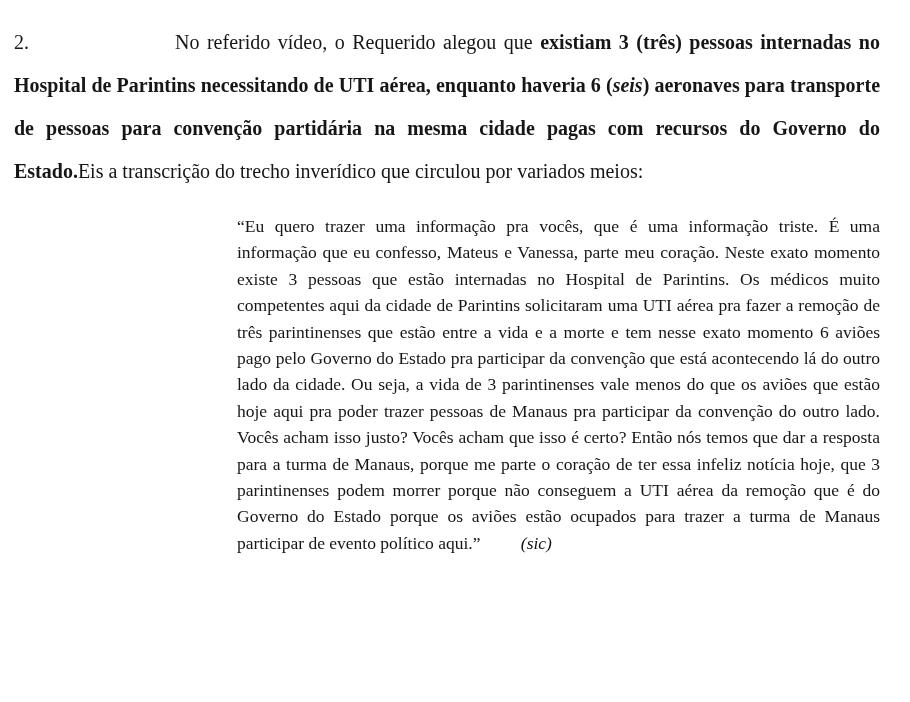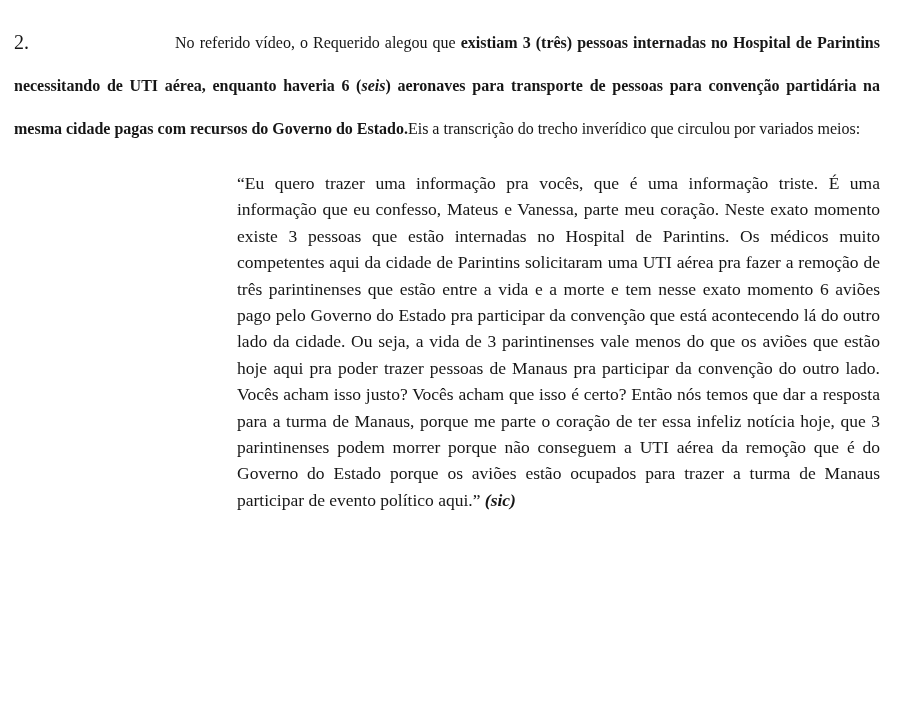--- a/index.html
+++ b/index.html
@@ -24,35 +24,35 @@
   .para-number {
     position: absolute;
     left: 14px;
     top: 0;
     font-size: 20px;
     line-height: 43px;
   }
   .para {
     margin: 0;
     padding: 0 30px 0 14px;
-    font-size: 16px;
+    font-size: 20px;
     line-height: 43px;
     text-align: justify;
     text-indent: 161px;
   }
   .quote {
     margin: 20px 30px 0 237px;
     font-size: 17.5px;
     line-height: 26.4px;
     text-align: justify;
   }
   .seg-regular { font-weight: normal; font-style: normal; }
   .seg-bold { font-weight: bold; font-style: normal; }
   .seg-bold-italic { font-weight: bold; font-style: italic; }
-  .seg-italic { font-weight: bold; font-style: italic; }
+  .seg-italic { font-weight: normal; font-style: italic; margin-left: 36px; }
 </style>
 </head>
 <body>
 
 <div class="page">
 
   <div class="para-wrap">
     <span class="para-number">2.</span>
     <p class="para"><span class="seg-regular">No referido vídeo, o Requerido alegou que </span><span class="seg-bold">existiam 3 (três) pessoas internadas no Hospital de Parintins necessitando de UTI aérea, enquanto haveria 6 (</span><span class="seg-bold-italic">seis</span><span class="seg-bold">) aeronaves para transporte de pessoas para convenção partidária na mesma cidade pagas com recursos do Governo do Estado.</span><span class="seg-regular">Eis a transcrição do trecho inverídico que circulou por variados meios:</span></p>
   </div>

